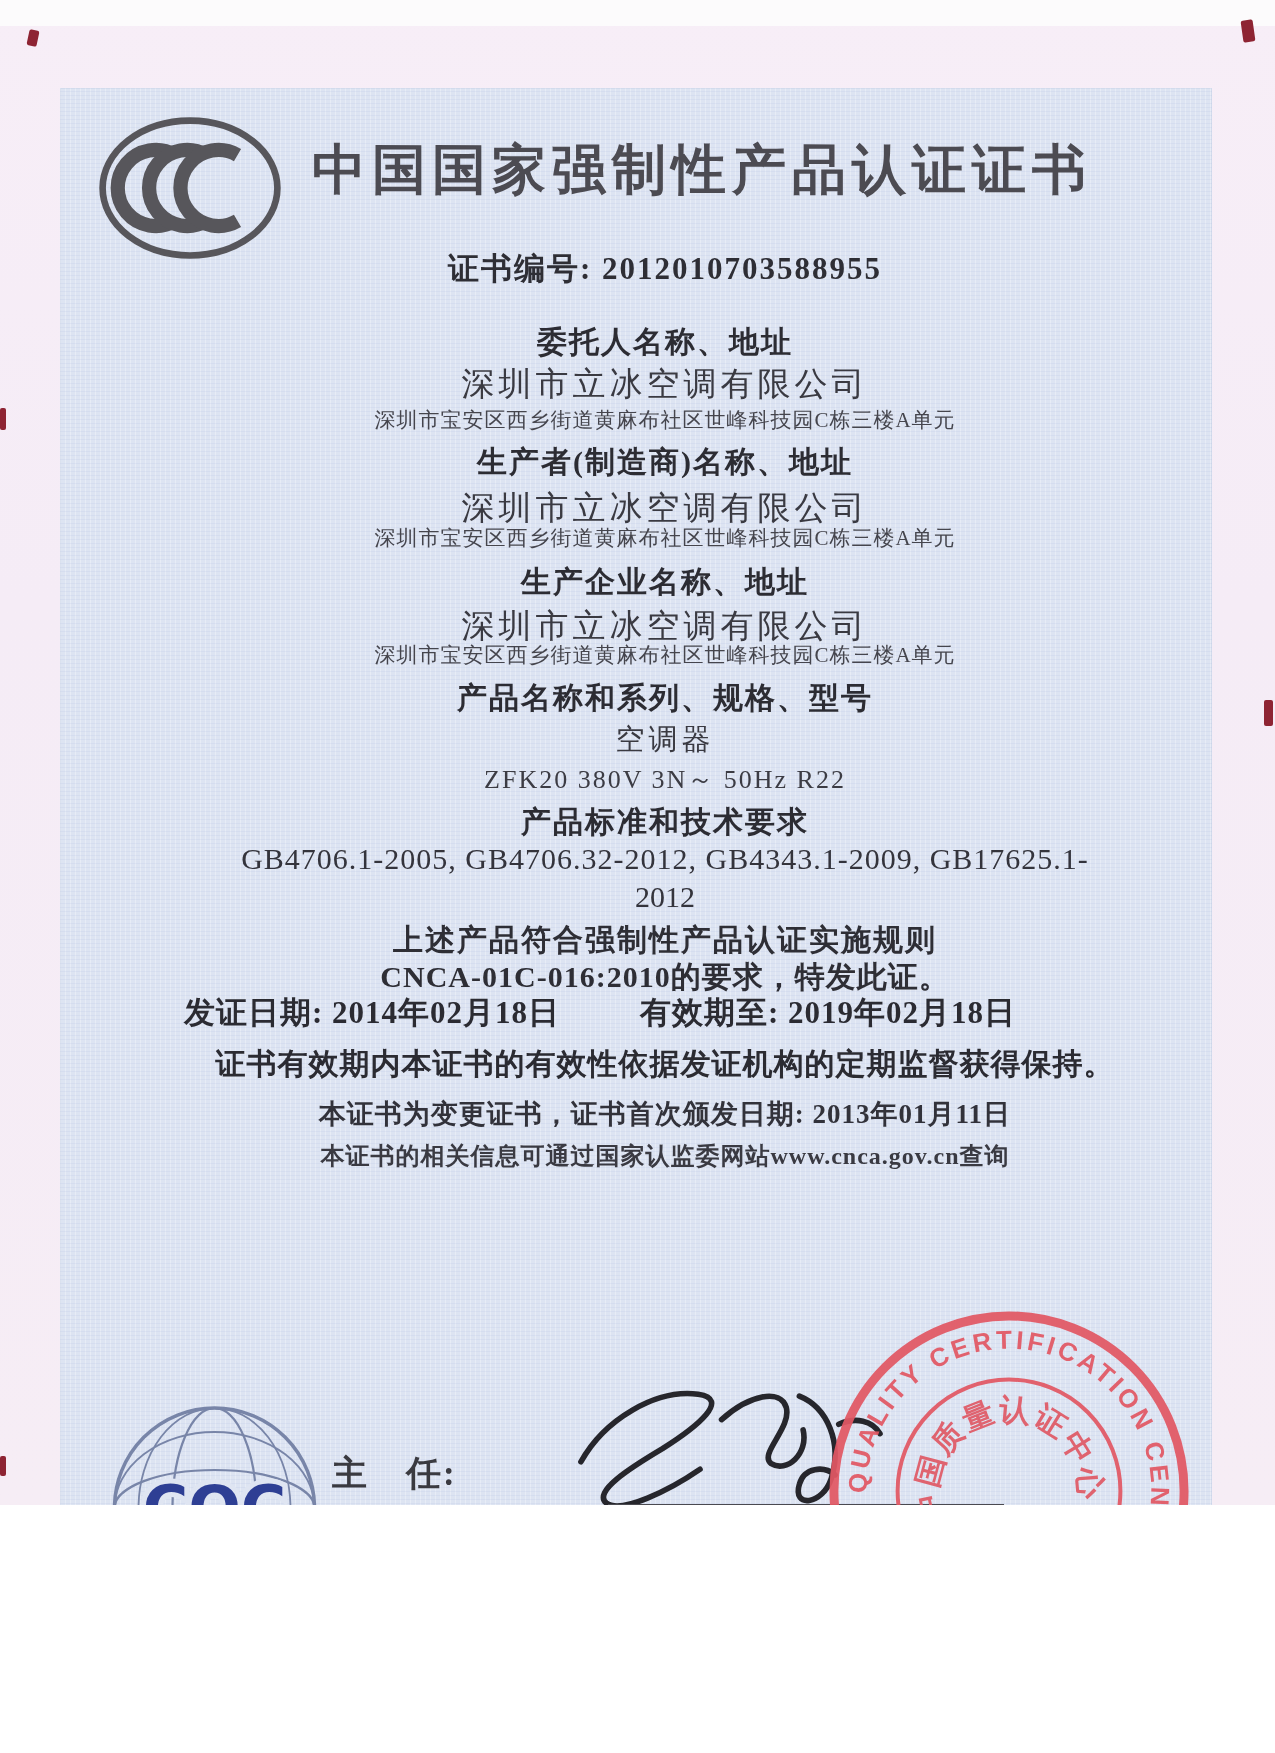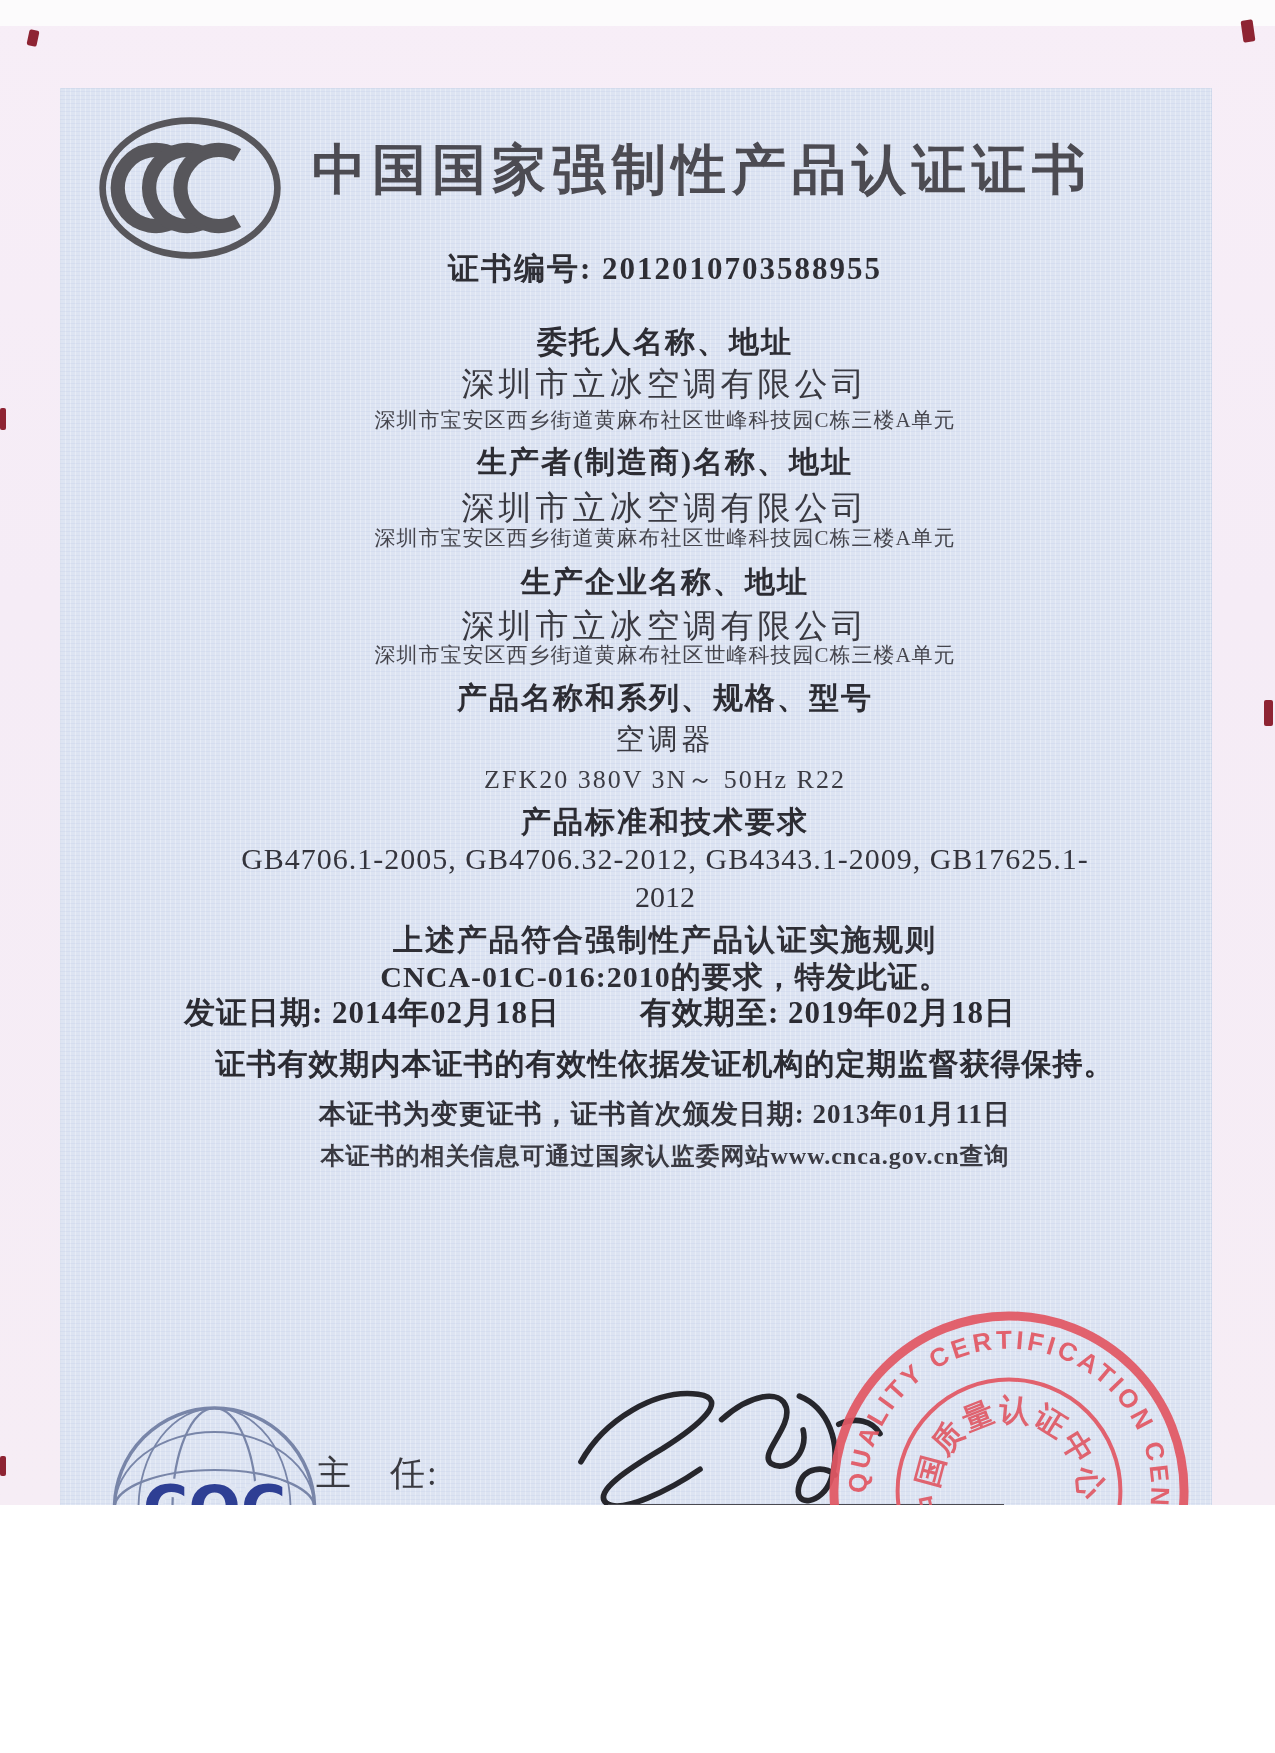--- a/index.html
+++ b/index.html
@@ -34,21 +34,21 @@
   .h-std{top:802px;}
   .std1{top:842px;font-size:30px;color:#34343c;letter-spacing:1px;}
   .std2{top:880px;font-size:30px;color:#34343c;}
   .comp1{top:920px;font-size:30px;font-weight:700;color:#2e2e35;letter-spacing:2px;}
   .comp2{top:957px;font-size:30px;font-weight:700;color:#2e2e35;letter-spacing:1px;}
   .dspan{position:absolute;top:992px;font-size:31px;font-weight:700;color:#2b2b32;letter-spacing:1px;white-space:pre;}
   .d-issue{left:184px;} .d-expiry{left:592px;margin-left:48px;}
   .validity{top:1044px;font-size:30px;font-weight:700;color:#2b2b32;letter-spacing:1px;}
   .change{top:1096px;font-size:27px;font-weight:600;color:#32323a;letter-spacing:1px;}
   .info{top:1140px;font-size:24px;font-weight:600;color:#3a3a42;letter-spacing:1px;}
-  .director{position:absolute;left:316px;top:1450px;font-size:35px;font-weight:400;color:#3a3a40;letter-spacing:2px;white-space:pre;}
+  .director{position:absolute;left:332px;top:1450px;font-size:35px;font-weight:700;color:#3a3a40;letter-spacing:2px;white-space:pre;}
   .sigline{position:absolute;left:608px;top:1504px;width:396px;height:2px;background:#4a4a50;}
   .orgname{top:1514px;font-size:46px;font-weight:700;letter-spacing:5px;color:#3c3c44;font-family:"Liberation Sans","DejaVu Sans",sans-serif;}
   .orgaddr{top:1590px;font-size:24px;color:#4c4c52;letter-spacing:2px;font-family:"Liberation Sans","DejaVu Sans",sans-serif;}
   .orgurl{top:1628px;font-size:27px;font-weight:700;color:#3a3a40;letter-spacing:1px;font-family:"Liberation Sans","DejaVu Sans",sans-serif;}
   .serial{position:absolute;left:66px;top:1676px;font-family:"DejaVu Sans Mono",monospace;}
   .serial .pfx{font-size:36px;color:#a4525e;margin-right:34px;}
   .serial .num{font-size:42px;color:#cf4545;letter-spacing:6px;}
   .bottom-strip{position:absolute;left:22px;top:1742px;width:1220px;height:11px;background:#161616;}
   .mark{position:absolute;background:#8e2433;border-radius:2px;}
   .m1{left:28px;top:30px;width:10px;height:16px;transform:rotate(12deg);}

